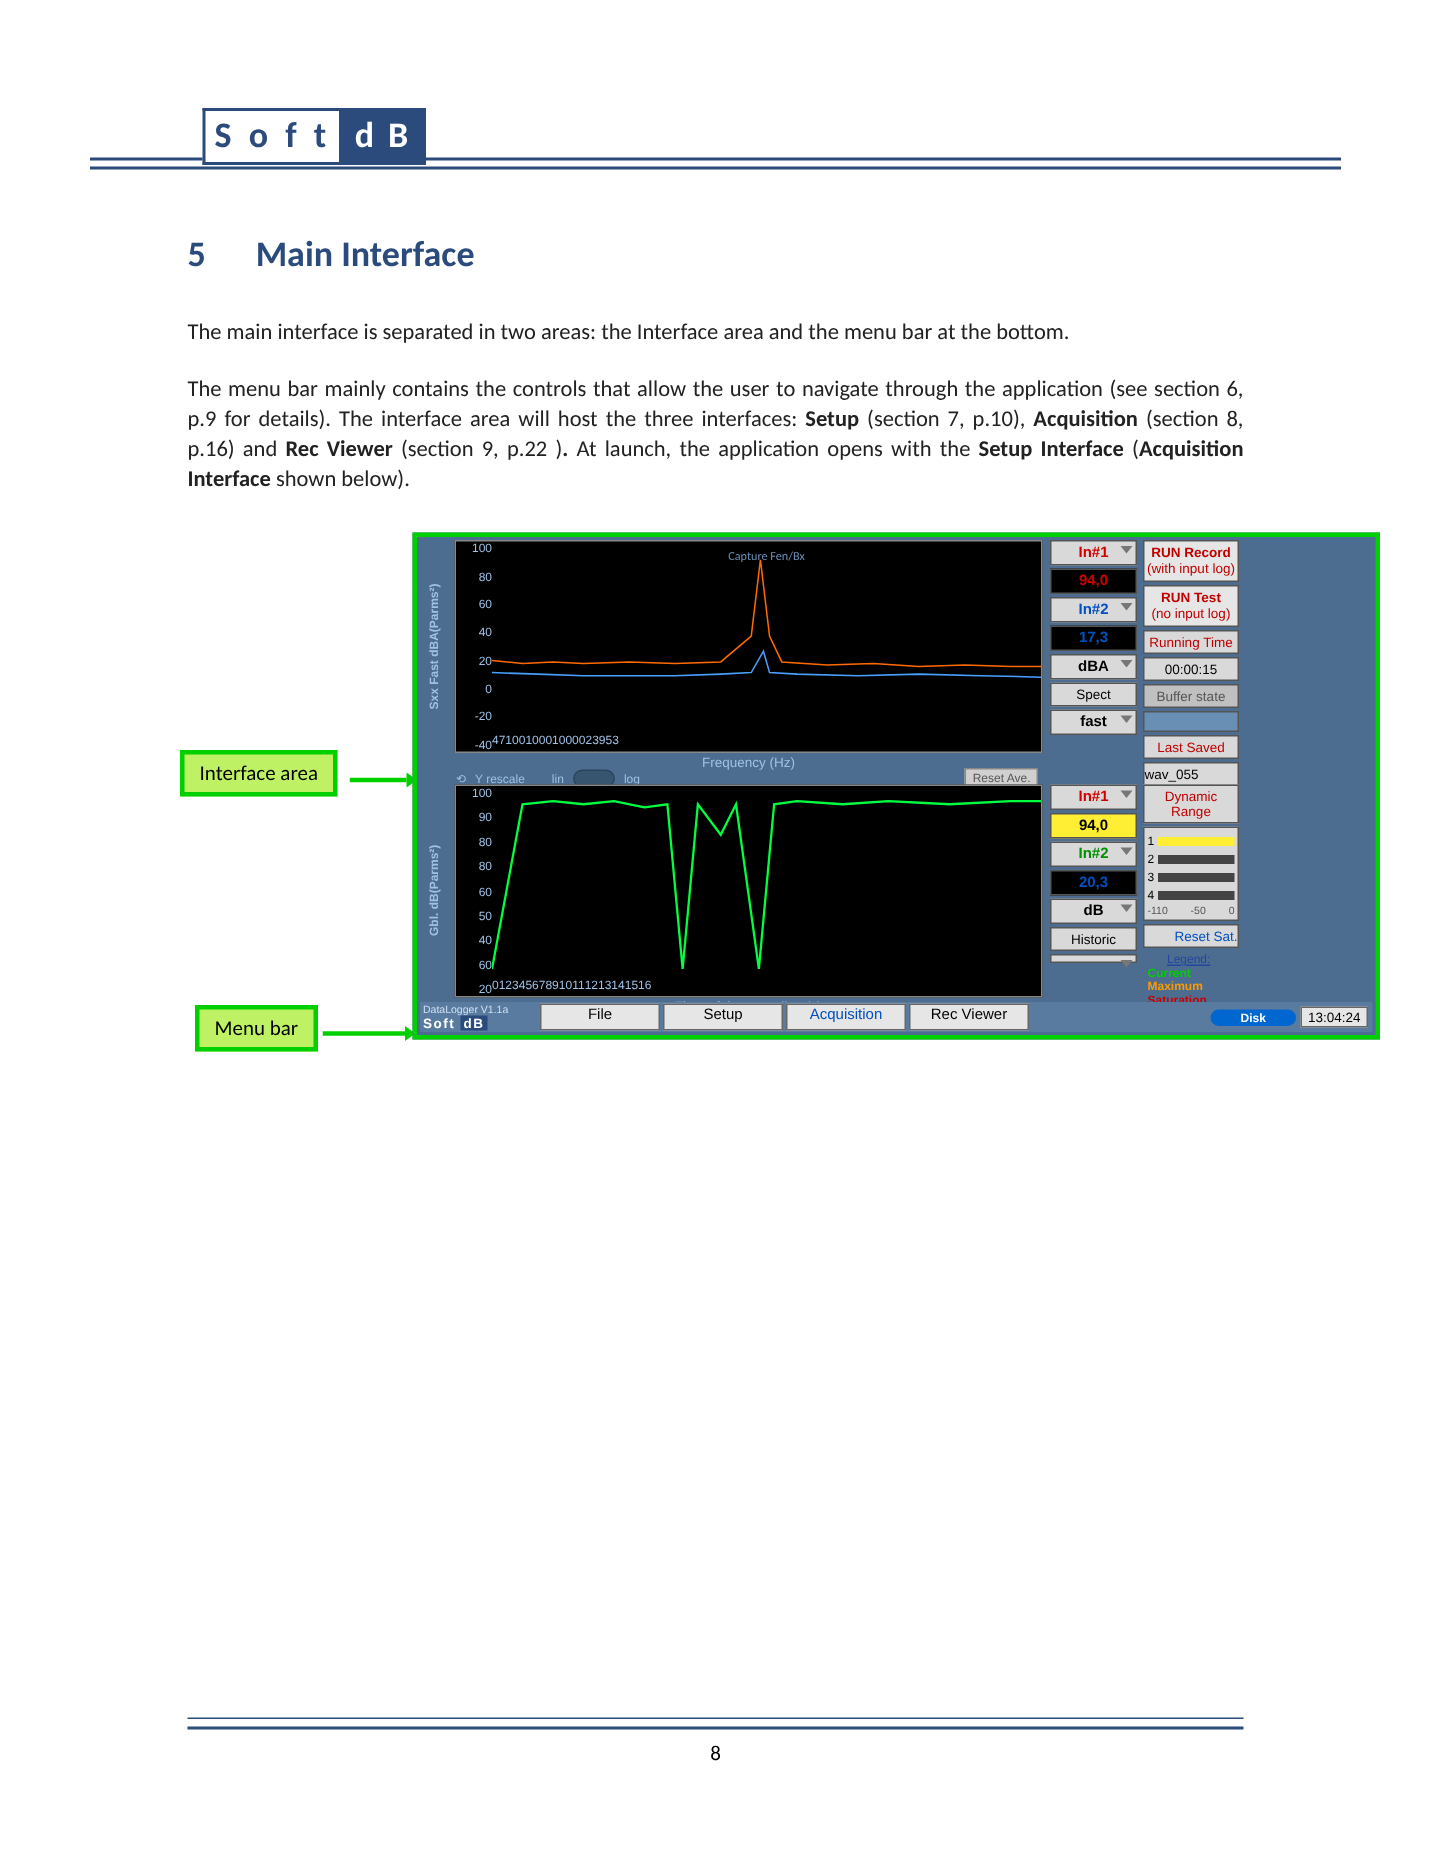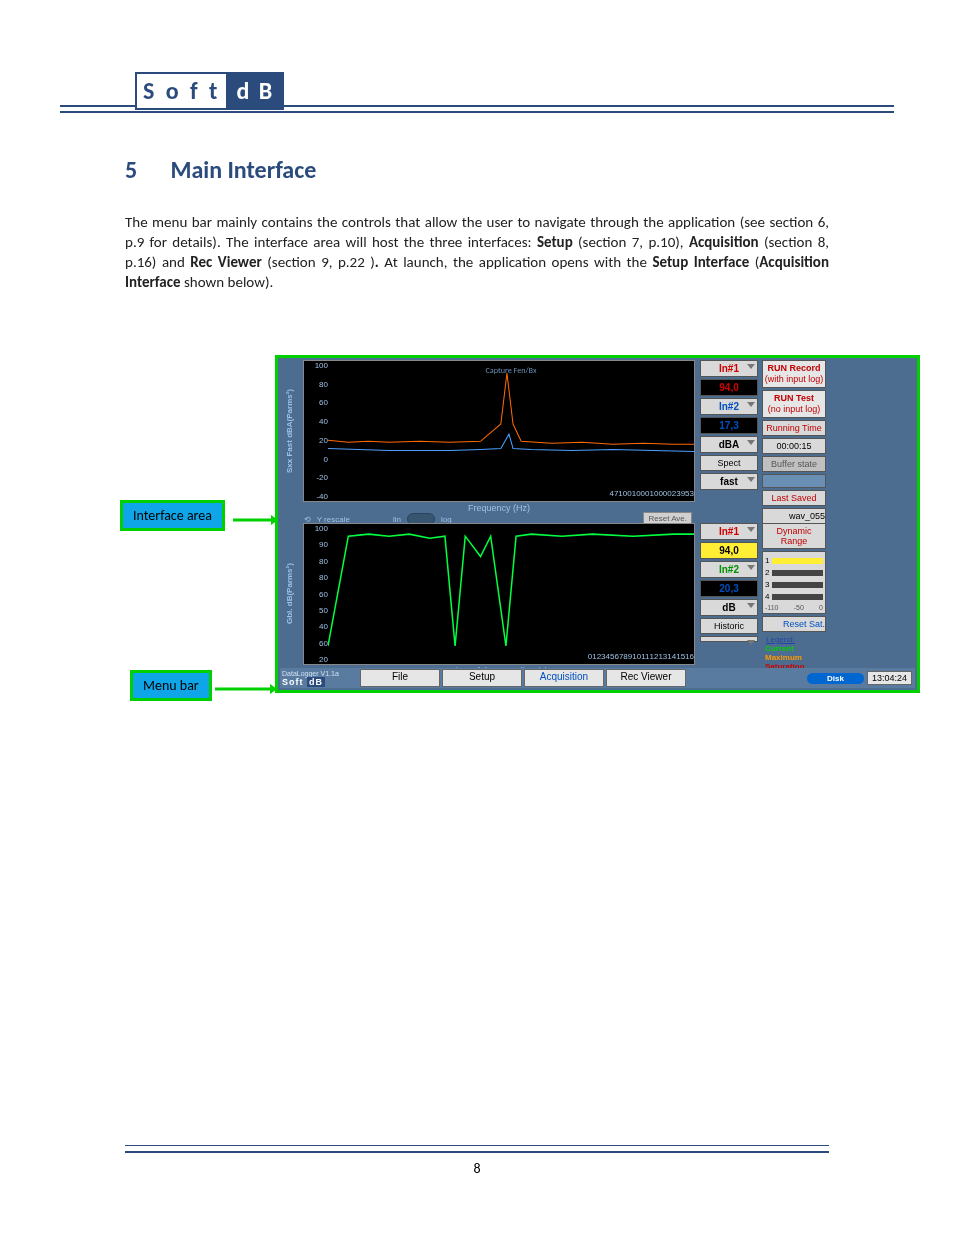--- a/index.html
+++ b/index.html
@@ -10,28 +10,28 @@
   .logo-left{background:#fff;border:2px solid #2a4b7c;border-right:0;color:#2a4b7c;font:600 24px/34px "Segoe UI",Calibri;padding:0 6px 0 6px;letter-spacing:3px;}
   .logo-right{background:#2a4b7c;color:#fff;border:2px solid #2a4b7c;font:700 24px/34px "Segoe UI",Calibri;padding:0 8px;letter-spacing:2px;}
   
   .content{position:absolute;left:125px;right:125px;top:155px;}
   h2{color:#2a4b7c;font:600 24px Calibri;margin:0 0 28px 0;}
   h2 .num{display:inline-block;width:40px;}
   p{font:400 15px/20px Calibri;text-align:justify;margin:0 0 18px 0;color:#222;}
   b{font-weight:700;}
   
   .fig-wrap{position:absolute;left:120px;top:355px;width:715px;height:345px;}
-  .callout{position:absolute;border:3px solid #00d000;background:#0ea5e9;font:400 14px Calibri;padding:4px 10px;}
+  .callout{position:absolute;border:3px solid #00d000;background:#bef264;font:400 14px Calibri;padding:4px 10px;}
   .fig{position:absolute;left:155px;top:0;width:645px;height:338px;border:3px solid #00d000;background:#4c6d8f;box-sizing:border-box;}
   .plot{position:absolute;background:#000;border:1px solid #888;}
   .plot1{left:25px;top:2px;width:390px;height:140px;}
   .plot2{left:25px;top:165px;width:390px;height:140px;}
   .yaxis{position:absolute;left:-19px;top:0;width:18px;height:100%;color:#9ec1e4;font:700 8px Arial;writing-mode:vertical-rl;transform:rotate(180deg);text-align:center;}
   .ticks-y{position:absolute;left:2px;top:0;width:22px;height:100%;color:#9ec1e4;font:400 8px Arial;display:flex;flex-direction:column;justify-content:space-between;text-align:right;}
-  .ticks-x{position:absolute;left:24px;right:0;bottom:2px;height:10px;color:#9ec1e4;font:400 8px Arial;display:flex;justify-content:flex-end;}
+  .ticks-x{position:absolute;left:24px;right:0;bottom:2px;height:10px;color:#9ec1e4;font:400 8px Arial;display:flex;justify-content:flex-start;}
   .xlabel{position:absolute;left:0;right:0;bottom:-12px;text-align:center;color:#9ec1e4;font:400 9px Arial;}
   .subbar{position:absolute;left:0;right:0;bottom:-24px;height:12px;color:#9ec1e4;font:400 8px Arial;display:flex;align-items:center;gap:6px;}
   .subbar .chip{background:#37556f;border:1px solid #2a4460;border-radius:6px;width:26px;height:10px;}
   .resetave{position:absolute;right:2px;bottom:-24px;background:#d0d0d0;border:1px solid #888;font:400 8px Arial;color:#555;padding:1px 4px;}
   .rcol{position:absolute;left:422px;top:2px;width:58px;}
   .rcol2{position:absolute;left:484px;top:2px;width:64px;}
   .box{background:#d9d9d9;border:1px solid #555;font:700 10px Arial;text-align:center;padding:2px 0;margin-bottom:2px;position:relative;}
   .box.red{color:#d00000;}
   .box.blue{color:#0050c0;}
   .box.green{color:#009000;}
@@ -39,21 +39,21 @@
   .box.sm{font:400 9px Arial;}
   .box .dd{position:absolute;right:2px;top:3px;width:0;height:0;border-left:4px solid transparent;border-right:4px solid transparent;border-top:5px solid #777;}
   .box.val{background:#000;}
   .box.ylw{background:#ffee33;color:#000;}
   .box.btn{background:#e6e6e6;color:#c00000;font:700 9px/11px Arial;padding:2px 1px;}
   .box.btn span{display:block;font-weight:400;}
   .dynrow{display:flex;align-items:center;height:11px;margin:1px 2px;font:400 8px Arial;color:#000;}
   .dynrow .bar{flex:1;height:6px;background:#444;margin-left:3px;}
   .dynrow .bar.y{background:#ffee33;}
   .dscale{display:flex;justify-content:space-between;font:400 7px Arial;color:#555;margin:2px 2px 0;}
-  .legend{font:400 8px Arial;color:#2346a0;text-decoration:underline;margin:3px 4px 0;}
+  .legend{font:400 8px Arial;color:#2346a0;text-decoration:underline;margin:3px 16px 0;}
   .lg{font:700 8px Arial;margin:0 3px;}
   
   .menubar{position:absolute;left:2px;right:2px;bottom:2px;height:20px;background:#5a7ba0;display:flex;align-items:center;}
   .mb-logo{width:78px;height:100%;display:flex;flex-direction:column;justify-content:center;font:400 7px Arial;color:#cfe0f2;padding-left:2px;}
   .mb-logo2{font:700 9px Arial;color:#fff;letter-spacing:1px;}
   .mb-logo2 .w{background:#2a4b7c;padding:0 2px;}
   .mbtn{background:#e6e6e6;border:1px solid #666;font:400 10px Arial;color:#000;height:16px;line-height:14px;width:78px;text-align:center;margin-right:2px;}
   .mbtn.act{color:#0050c0;}
   .menubar .sp{flex:1;}
   .disk{background:#0066d0;color:#fff;border-radius:8px;font:700 8px Arial;padding:1px 20px;}
@@ -72,20 +72,21 @@
   <div class="logo">
     <div class="logo-left">S o f t</div>
     <div class="logo-right">d B</div>
   </div>
 
   <div class="content">
     <h2>
       <span class="num">5</span>
       <span>Main Interface</span>
     </h2>
+    <p>The main interface is separated in two areas: the Interface area and the menu bar at the bottom.</p>
     <p>
       <span>The menu bar mainly contains the controls that allow the user to navigate through the application (see section 6, p.9 for details). The interface area will host the three interfaces: </span><b>Setup</b><span> (section 7, p.10), </span><b>Acquisition</b><span> (section 8, p.16) and </span><b>Rec Viewer</b><span> (section 9, p.22 )</span><b>.</b><span> At launch, the application opens with the </span><b>Setup Interface</b><span> (</span><b>Acquisition Interface</b><span> shown below).</span>
     </p>
   </div>
 
   <div class="fig-wrap">
     <div class="callout" style="left:0;top:145px;">Interface area</div>
     <div class="callout" style="left:10px;top:315px;">Menu bar</div>
     <svg style="position:absolute;left:113px;top:158px;width:45px;height:14px;">
         <line x1="0" y1="7" x2="38" y2="7" stroke="#00d000" stroke-width="3"></line>
@@ -119,21 +120,21 @@
             <span>47</span>
             <span>100</span>
             <span>1000</span>
             <span>10000</span>
             <span>23953</span>
           </div>
         <div class="xlabel">Frequency (Hz)</div>
         <div class="subbar">
           <span>⟲</span>
           <span>Y rescale</span>
-          <span style="margin-left:37px">lin</span>
+          <span style="margin-left:12px">lin</span>
           <span class="chip"></span>
           <span>log</span>
         </div>
         <div class="resetave">Reset  Ave.</div>
       </div>
 
       <div class="plot plot2">
         <div class="yaxis">Gbl. dB(Parms²)</div>
         <div class="ticks-y">
             <span>100</span>
@@ -198,21 +199,21 @@
         </div>
 
       <div class="rcol2" style="top:2px">
           <div class="box btn">RUN Record<span>(with input log)</span></div>
           <div class="box btn">RUN Test<span>(no input log)</span></div>
           <div class="box sm" style="color: rgb(192, 0, 0);">Running Time</div>
           <div class="box sm blk" style="text-align: center;">00:00:15</div>
           <div class="box sm" style="background: rgb(192, 192, 192); color: rgb(85, 85, 85);">Buffer state</div>
           <div class="box" style="height: 8px; background: rgb(106, 143, 181);"></div>
           <div class="box sm" style="color: rgb(192, 0, 0);">Last Saved</div>
-          <div class="box sm blk" style="text-align: right;">wav_055</div>
+          <div class="box sm blk" style="text-align: left;">wav_055</div>
         </div>
       <div class="rcol2" style="top:165px">
           <div class="box sm" style="color: rgb(192, 0, 0);">Dynamic Range</div>
           <div class="box" style="padding: 2px 0px; background: rgb(217, 217, 217);">
             <div class="dynrow">1<span class="bar y"></span></div>
             <div class="dynrow">2<span class="bar"></span></div>
             <div class="dynrow">3<span class="bar"></span></div>
             <div class="dynrow">4<span class="bar"></span></div>
             <div class="dscale">
               <span>-110</span>

